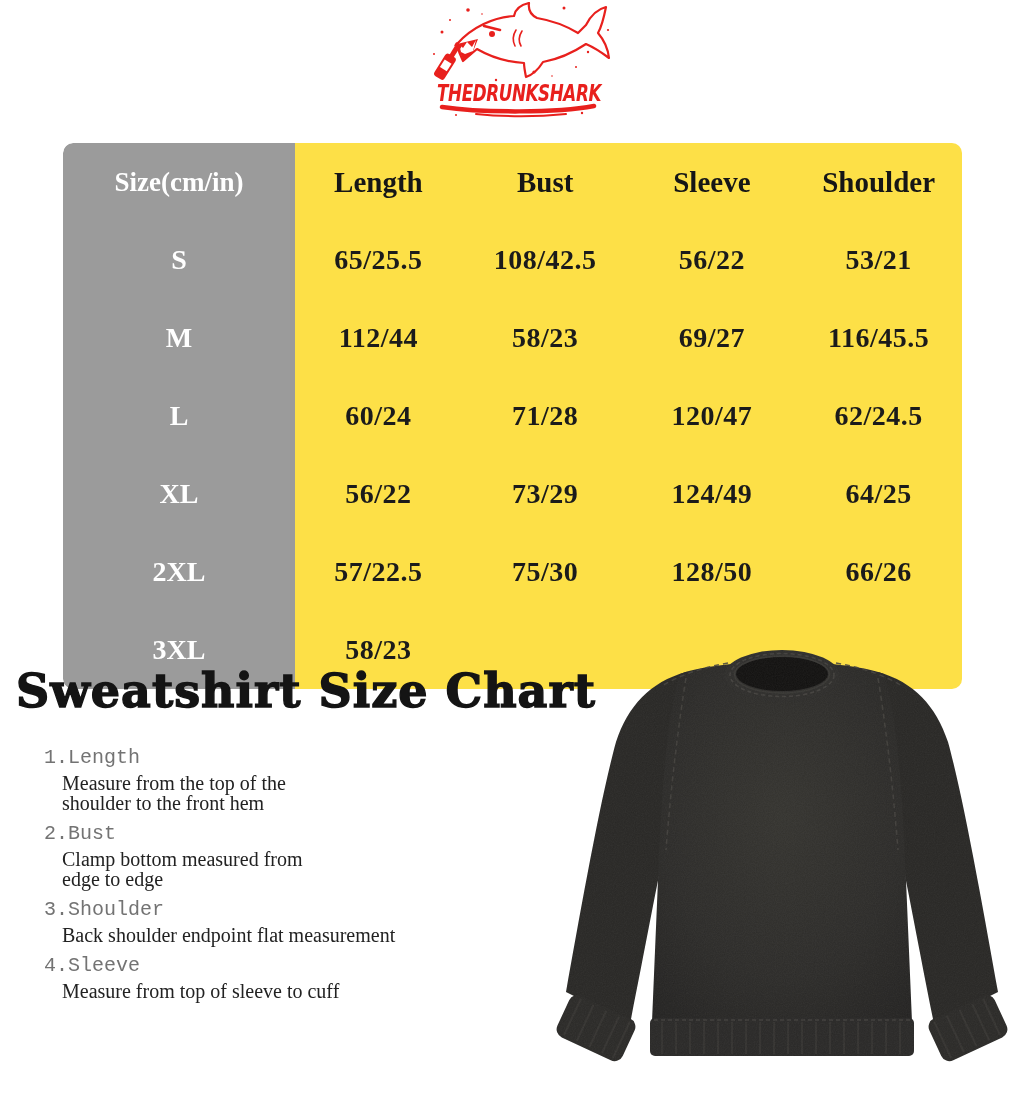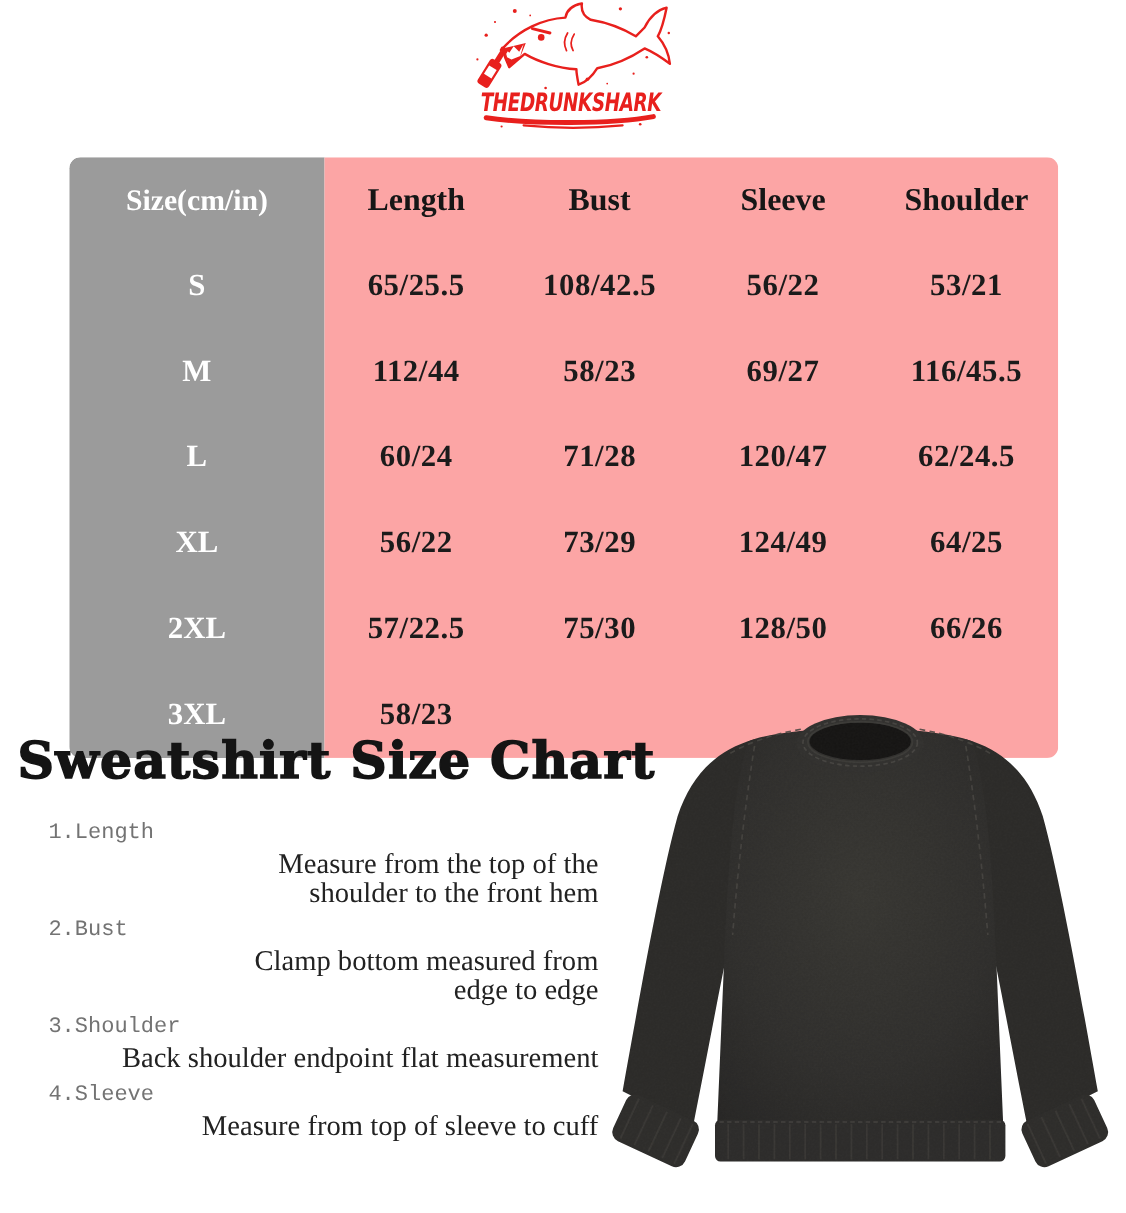--- a/index.html
+++ b/index.html
@@ -18,21 +18,21 @@
   .size-table {
     position:absolute; left:63px; top:143px; width:899px; height:546px;
     display:grid; grid-template-columns:232px 1fr;
     border-radius:10px; overflow:hidden;
   }
   .tbl-left {
     background:#9b9b9b; display:grid; grid-template-rows:repeat(7,1fr);
     border-radius:10px 0 0 10px;
   }
   .tbl-right {
-    background:#fca5a5; display:grid;
+    background:#fde047; display:grid;
     grid-template-columns:repeat(4,1fr); grid-template-rows:repeat(7,1fr);
   }
   .tcell { display:flex; align-items:center; justify-content:center; font-weight:700; }
   .tleft  { color:#ffffff; font-size:28px; }
   .tcorner{ font-size:27px; }
   .thead  { color:#161616; font-size:29px; }
   .tdata  { color:#1b1b1b; font-size:28px; letter-spacing:0.5px; }
 
   
   .chart-title {
@@ -40,22 +40,22 @@
     font-family:"DejaVu Serif","Liberation Serif",serif;
     font-weight:700; font-size:46px; color:#141414;
     -webkit-text-stroke:1.4px #141414; letter-spacing:1px; white-space:nowrap;
   }
   .measure-list { position:absolute; left:44px; top:746px; width:500px; }
   .mlabel {
     font-size:20px; color:#737373; line-height:1.2;
     font-family:Liberation Mono, monospace;
   }
   .mdesc {
-    margin:3px 0 9px 18px; font-size:26px; line-height:1.0; color:#222;
-    white-space:pre-line; font-family:"Liberation Serif","DejaVu Serif",serif;text-align:right;
+    margin:3px 0 9px 18px; font-size:20px; line-height:1.0; color:#222;
+    white-space:pre-line; font-family:"Liberation Serif","DejaVu Serif",serif;
   }
 
   
   .product { position:absolute; left:540px; top:630px; width:484px; height:473px; }
   .product svg { width:100%; height:100%; display:block; }
 </style>
 </head>
 <body>
 
 <div class="logo">

